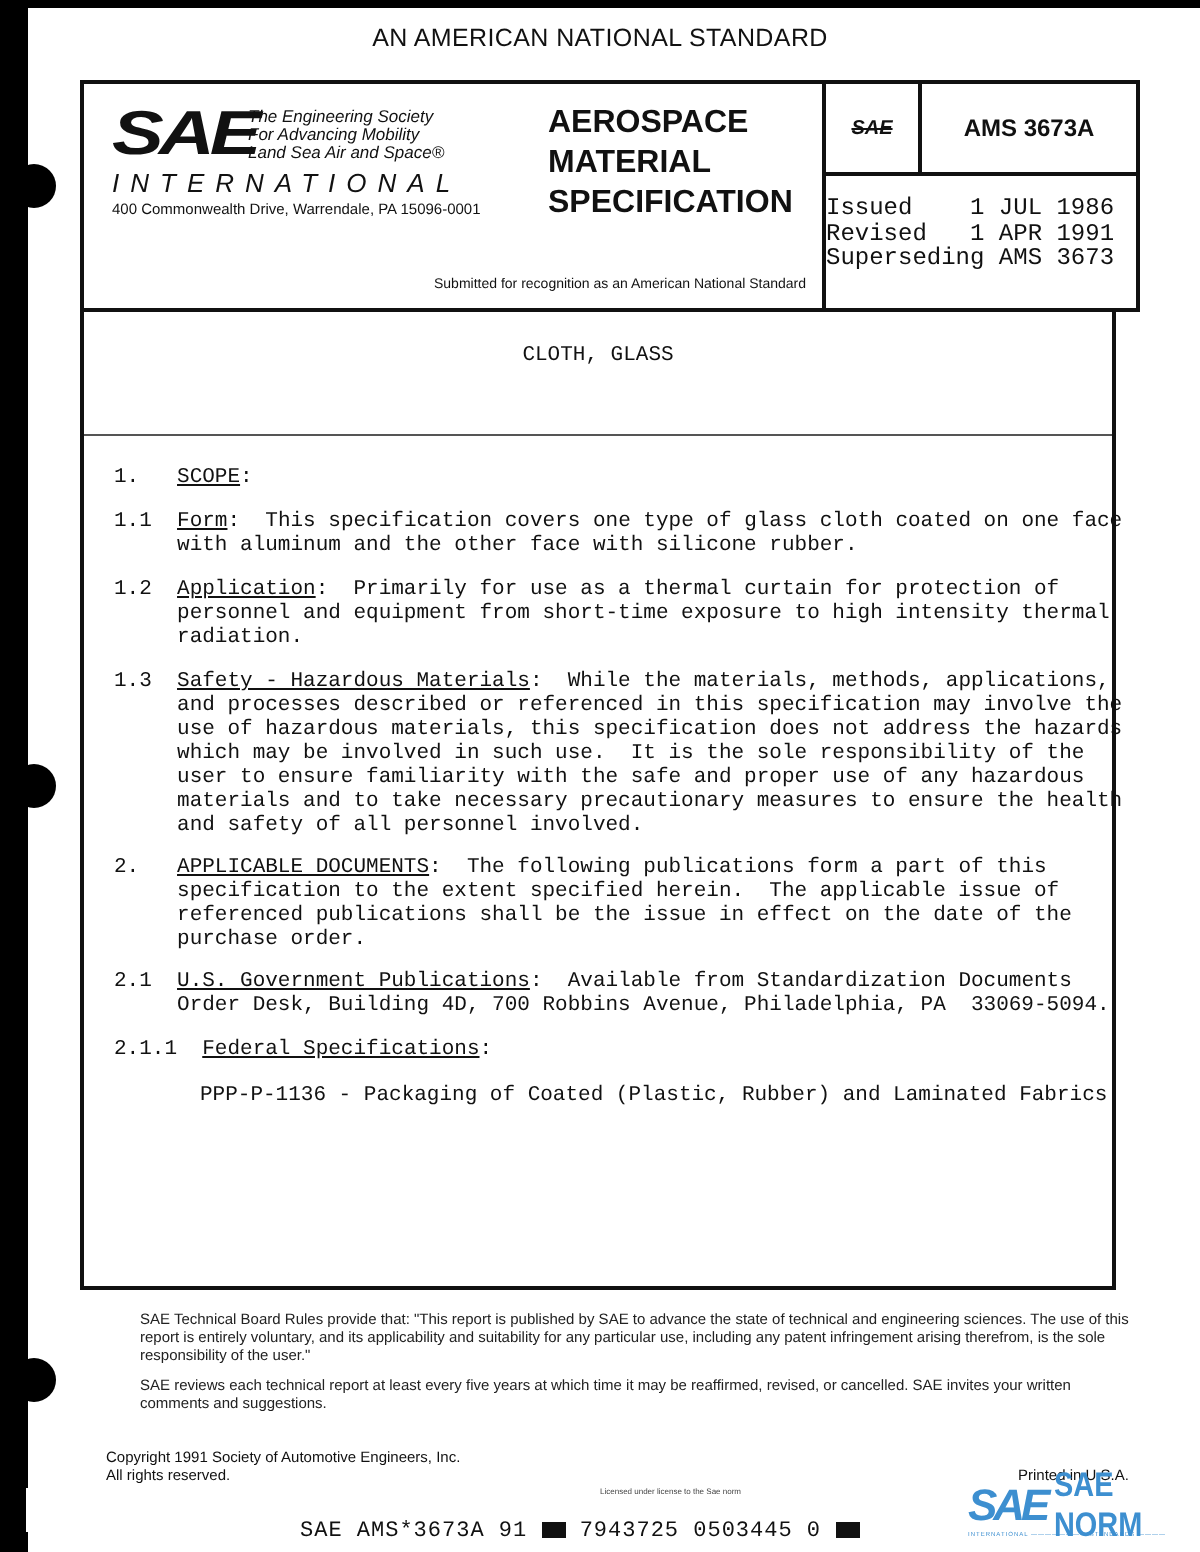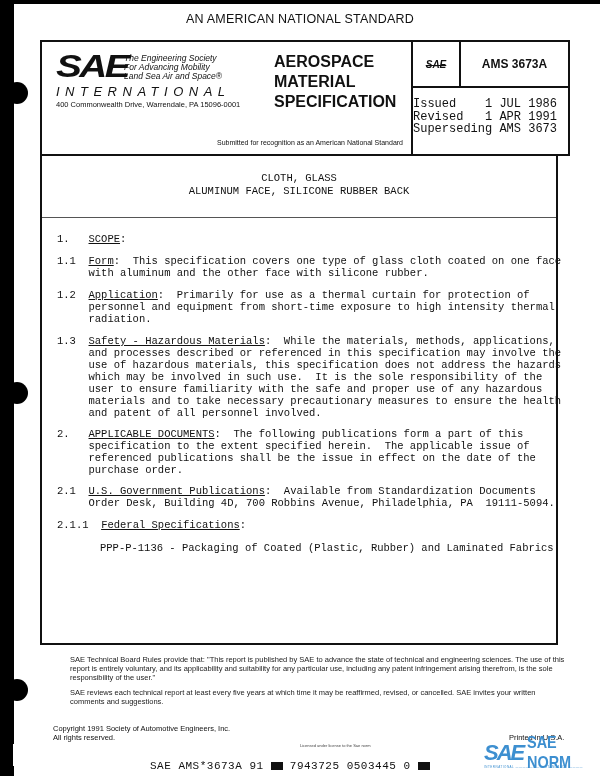--- a/index.html
+++ b/index.html
@@ -91,48 +91,47 @@
       <div class="row">Issued    1 JUL 1986</div>
       <div class="row">Revised   1 APR 1991</div>
       <div class="row sup">Superseding AMS 3673</div>
     </div>
   </div>
 </div>
 
 <div class="body-box">
   <div class="title-block">
     <div>CLOTH, GLASS</div>
-    <div>ALUMINUM FACE, SILICONE RUBBER BACK</div>
   </div>
   <div class="content">
 
     <div class="para" style="top:15px"><span>1.</span>   <span class="u">SCOPE</span><span>:</span></div>
 
     <div class="para" style="top:37px"><span>1.1</span>  <span class="u">Form</span><span>:  This specification covers one type of glass cloth coated on one face</span>
      <span>with aluminum and the other face with silicone rubber.</span></div>
 
     <div class="para" style="top:71px"><span>1.2</span>  <span class="u">Application</span><span>:  Primarily for use as a thermal curtain for protection of</span>
      <span>personnel and equipment from short-time exposure to high intensity thermal</span>
      <span>radiation.</span></div>
 
     <div class="para" style="top:117px"><span>1.3</span>  <span class="u">Safety - Hazardous Materials</span><span>:  While the materials, methods, applications,</span>
      <span>and processes described or referenced in this specification may involve the</span>
      <span>use of hazardous materials, this specification does not address the hazards</span>
      <span>which may be involved in such use.  It is the sole responsibility of the</span>
      <span>user to ensure familiarity with the safe and proper use of any hazardous</span>
      <span>materials and to take necessary precautionary measures to ensure the health</span>
-     <span>and patent of all personnel involved.</span></div>
+     <span>and safety of all personnel involved.</span></div>
 
     <div class="para" style="top:210px"><span>2.</span>   <span class="u">APPLICABLE DOCUMENTS</span><span>:  The following publications form a part of this</span>
      <span>specification to the extent specified herein.  The applicable issue of</span>
      <span>referenced publications shall be the issue in effect on the date of the</span>
      <span>purchase order.</span></div>
 
     <div class="para" style="top:267px"><span>2.1</span>  <span class="u">U.S. Government Publications</span><span>:  Available from Standardization Documents</span>
-     <span>Order Desk, Building 4D, 700 Robbins Avenue, Philadelphia, PA  19111-5094.</span></div>
+     <span>Order Desk, Building 4D, 700 Robbins Avenue, Philadelphia, PA  33069-5094.</span></div>
 
     <div class="para" style="top:301px"><span>2.1.1</span>  <span class="u">Federal Specifications</span><span>:</span></div>
 
     <div class="para" style="top:324px; left:58px">PPP-P-1136 - Packaging of Coated (Plastic, Rubber) and Laminated Fabrics</div>
   </div>
 </div>
 
 <div class="footer-note" style="top:655px">SAE Technical Board Rules provide that: "This report is published by SAE to advance the state of technical and engineering sciences. The use of this report is entirely voluntary, and its applicability and suitability for any particular use, including any patent infringement arising therefrom, is the sole responsibility of the user."</div>
 <div class="footer-note" style="top:688px">SAE reviews each technical report at least every five years at which time it may be reaffirmed, revised, or cancelled. SAE invites your written comments and suggestions.</div>
 

